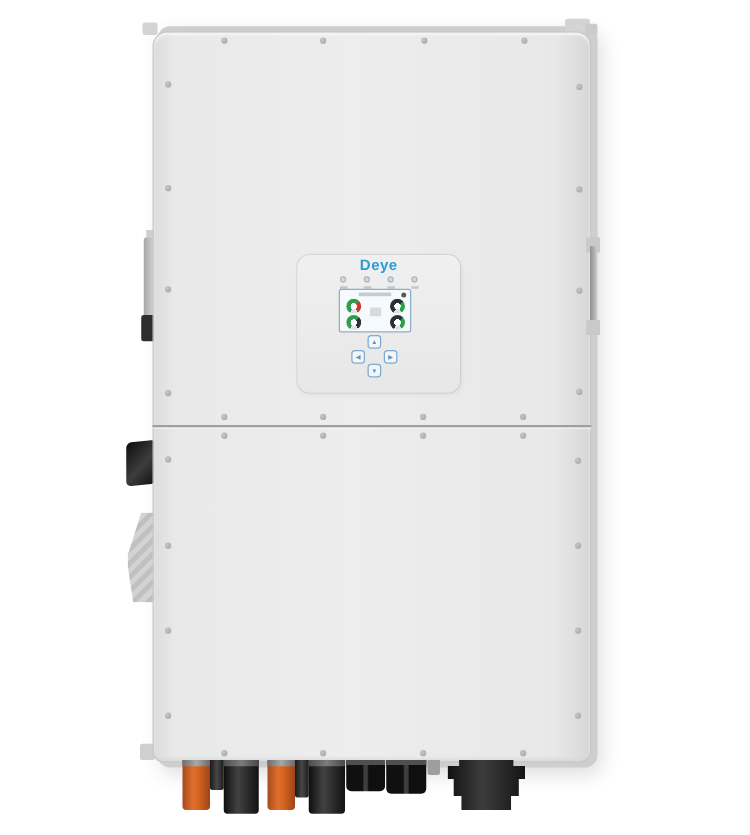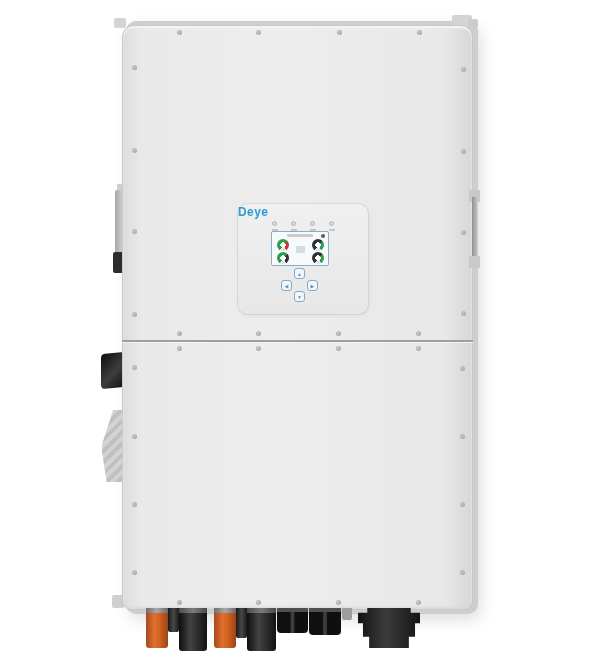--- a/index.html
+++ b/index.html
@@ -24,21 +24,21 @@
   .seam-light{position:absolute;left:122px;top:342px;width:351px;height:1px;background:#f3f3f3;}
 
   
   .screw{position:absolute;width:5px;height:5px;border-radius:50%;
     background:radial-gradient(circle at 35% 35%,#c6c6c6,#9ea2a5);}
 
   
   .display-panel{position:absolute;left:238px;top:204px;width:130px;height:110px;border-radius:10px;
     background:linear-gradient(180deg,#f0f0f0,#e7e7e7);
     box-shadow:0 0 0 1px rgba(180,180,180,0.35),1px 2px 4px rgba(0,0,0,0.05);}
-  .logo{text-align:left;margin-top:3px;font-size:12px;line-height:11px;font-weight:bold;
+  .logo{text-align:center;margin-top:3px;font-size:12px;line-height:11px;font-weight:bold;
     color:#2e9bd6;letter-spacing:0.4px;}
   .led-row{display:flex;justify-content:center;gap:14px;margin-top:3px;}
   .led{position:relative;width:5px;height:5px;border-radius:50%;
     background:#d3dade;border:1px solid #aab6bf;box-sizing:border-box;}
   .led::after{content:"";position:absolute;left:-1px;top:7px;width:6px;height:2px;background:#c3c7ca;}
 
   .lcd{position:absolute;left:33px;top:27px;width:58px;height:35px;background:#f7fafc;
     border:1px solid #8fadc4;border-radius:2px;box-sizing:border-box;}
   .lcd-titlebar{position:absolute;left:15px;top:2px;width:26px;height:3px;background:#c6cdd2;border-radius:1px;}
   .lcd-status-dot{position:absolute;right:3px;top:2px;width:4px;height:4px;border-radius:50%;background:#555a5e;}

